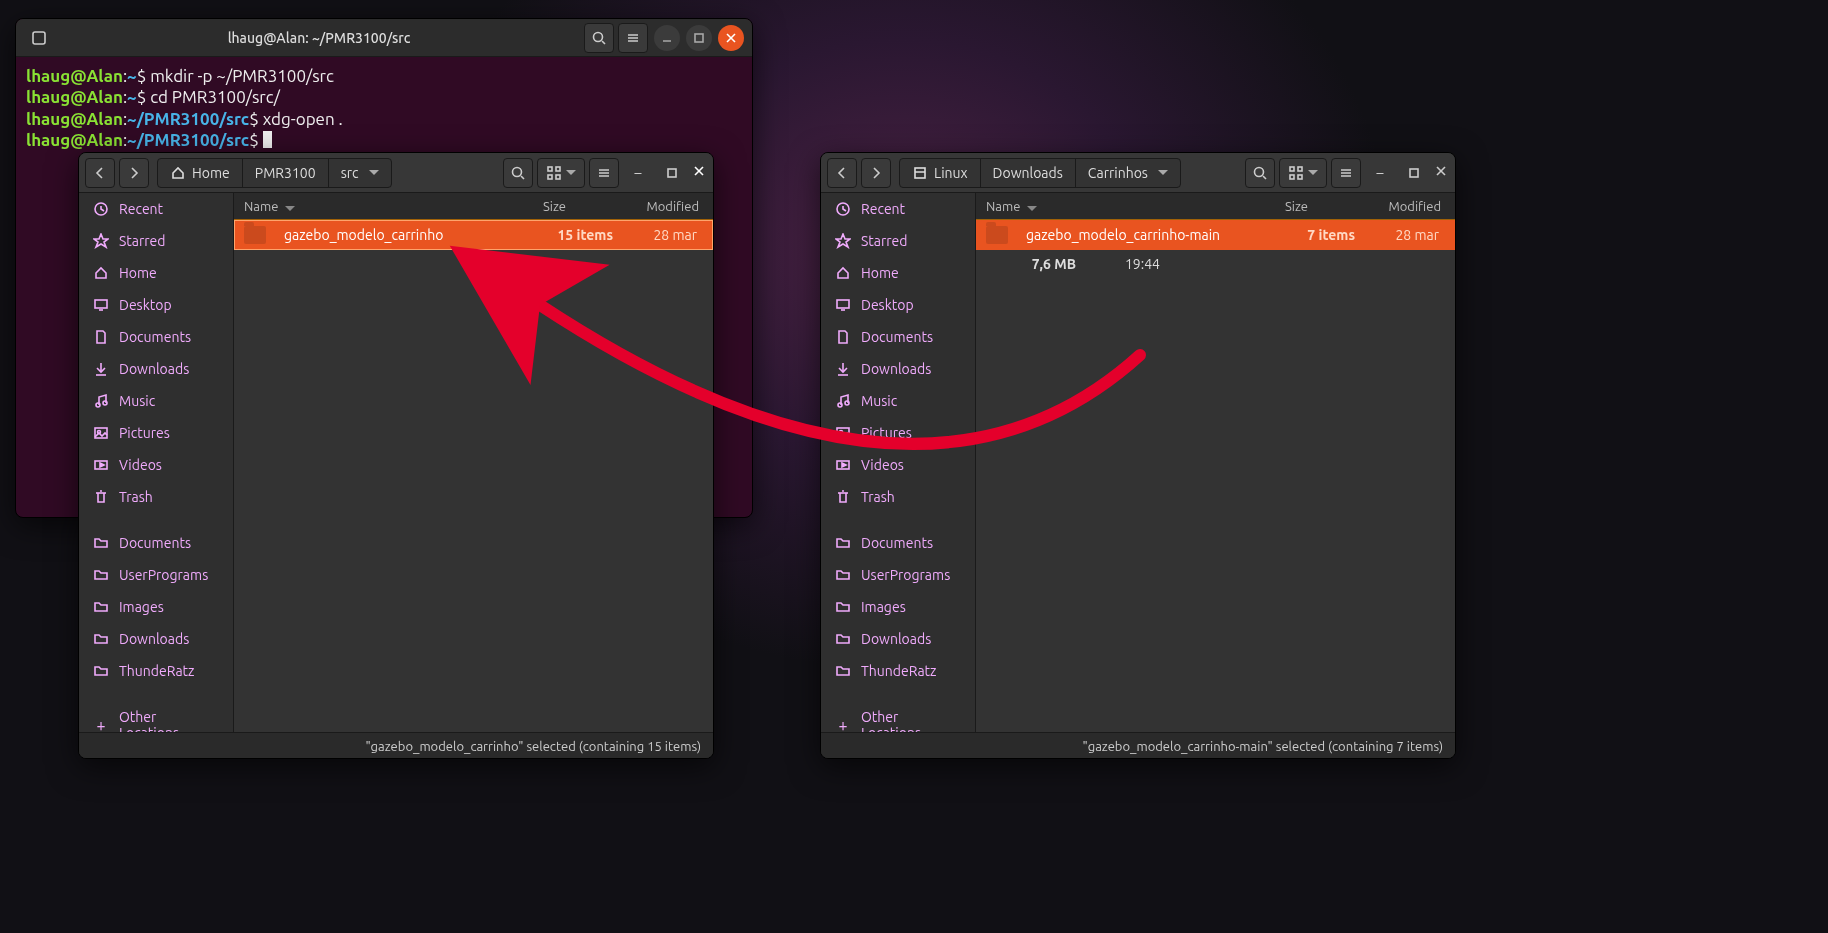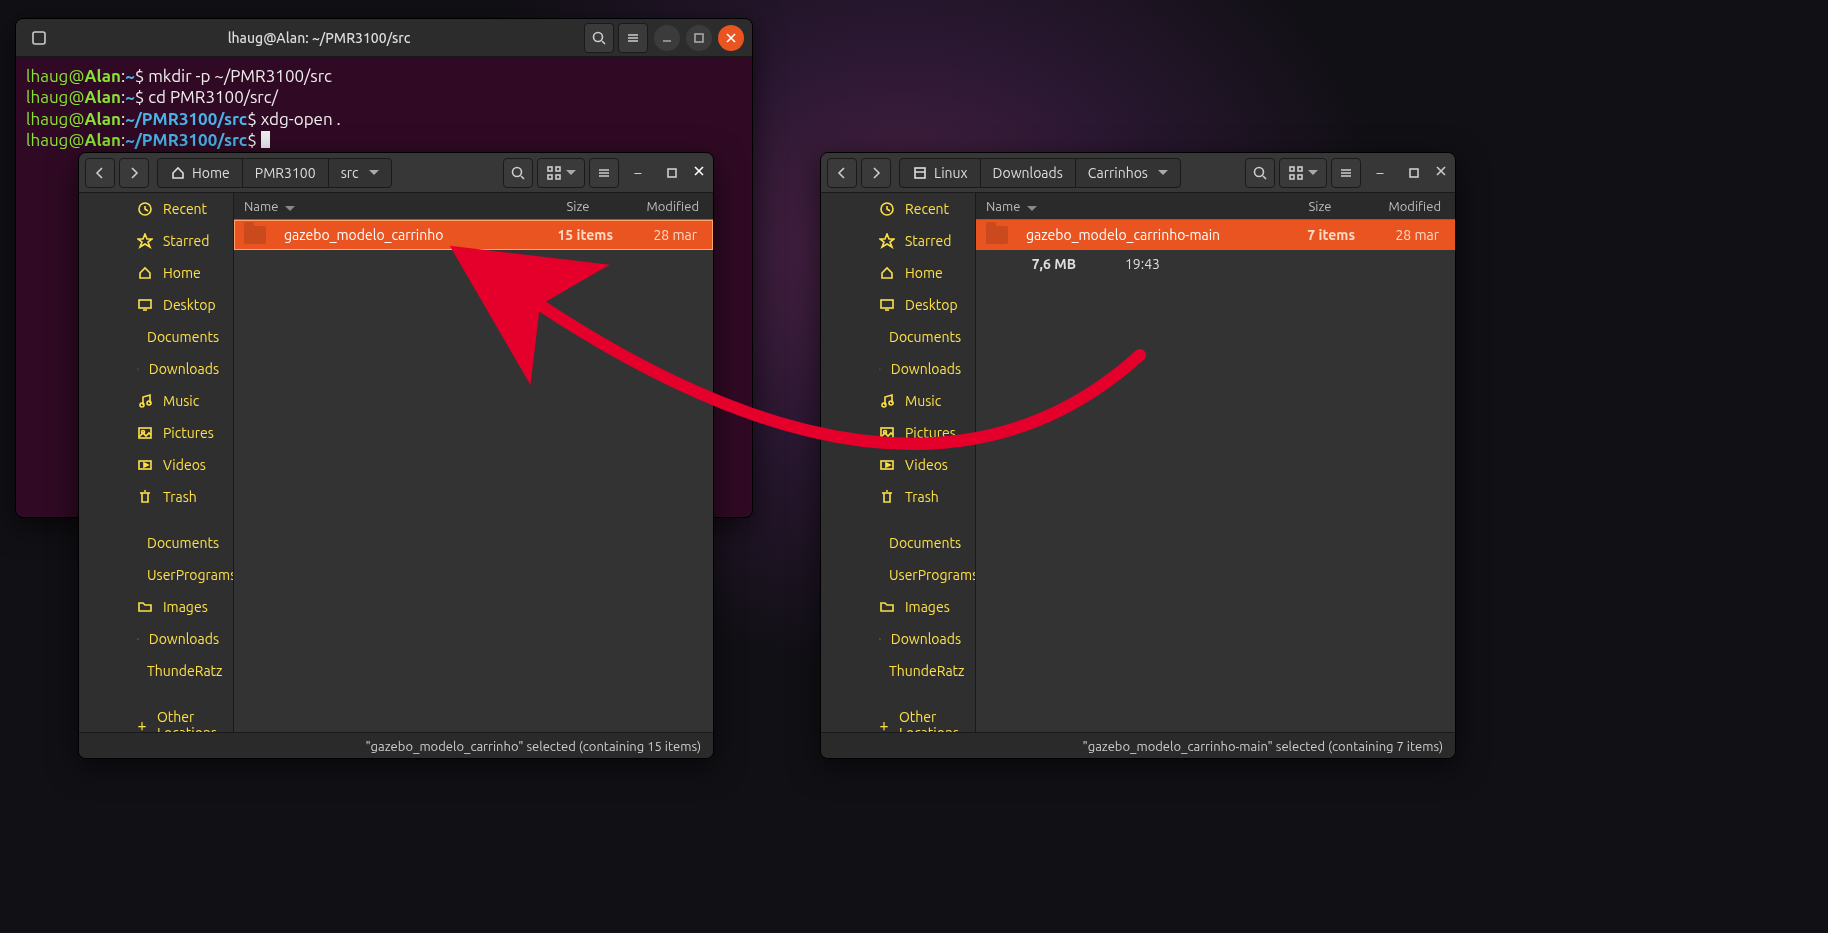--- a/index.html
+++ b/index.html
@@ -6,42 +6,42 @@
   body{background:#111015 radial-gradient(ellipse 700px 600px at 900px 250px,#4b2244 0%,#2a1731 35%,#111015 70%);width:1828px;height:933px;position:relative;overflow:hidden;color:#ccc;font-size:14px;}
   .window{position:absolute;border-radius:8px;overflow:hidden;box-shadow:0 8px 30px rgba(0,0,0,0.6);border:1px solid #000;}
   
   .term{left:15px;top:18px;width:738px;height:500px;background:#300a24;z-index:1;}
   .term .titlebar{height:38px;background:#2c2c2c;border-bottom:1px solid #1a1a1a;display:flex;align-items:center;padding:0 8px;color:#a8a8a8;}
   .titlebar .iconbtn,.toolbar .iconbtn{width:30px;height:30px;border-radius:4px;display:flex;align-items:center;justify-content:center;color:#ccc;background:transparent;}
   .titlebar .round{width:26px;height:26px;border-radius:50%;background:#3b3b3b;display:flex;align-items:center;justify-content:center;margin-left:6px;}
   .titlebar .round.close{background:#e95420;color:#fff;}
   .spacer{flex:1;}
   .term pre{padding:8px 10px;font-family:"Ubuntu Mono","DejaVu Sans Mono",monospace;font-size:17px;line-height:1.25;color:#eee;white-space:pre;}
-  .p-user{color:#8ae234;font-weight:normal;margin-top:40px;}
+  .p-user{color:#8ae234;font-weight:bold;margin-top:40px;}
   .p-host{color:#8ae234;font-weight:bold;}
   .p-path{color:#48b3e7;font-weight:bold;}
   .p-tilde{color:#48b3e7;font-weight:bold;}
   .cursor{display:inline-block;width:9px;height:17px;background:#eee;vertical-align:-2px;}
   
   .fm{width:636px;height:607px;background:#2c2c2c;z-index:2;}
   .fm1{left:78px;top:152px;}
   .fm2{left:820px;top:152px;}
   .fm .toolbar{height:40px;background:#373737;border-bottom:1px solid #1a1a1a;display:flex;align-items:center;padding:0 6px;gap:4px;}
   .navbtn{width:30px;height:30px;border:1px solid #1a1a1a;background:#3a3a3a;border-radius:4px;display:flex;align-items:center;justify-content:center;color:#ccc;}
   .pathbar{display:flex;align-items:center;border:1px solid #1a1a1a;border-radius:4px;overflow:hidden;margin-left:4px;background:#333;}
   .pathseg{padding:6px 12px;border-right:1px solid #1a1a1a;display:flex;align-items:center;gap:6px;color:#ddd;}
   .pathseg:last-child{border-right:none;}
   .fm .content{display:flex;height:calc(100% - 40px - 26px);}
   .sidebar{width:155px;background:#2f2f2f;border-right:1px solid #1a1a1a;overflow-y:auto;}
-  .sidebar .item{padding:8px 14px;display:flex;align-items:center;gap:10px;color:#fde047;margin-left:44px;}
+  .sidebar .item{padding:8px 14px;display:flex;align-items:center;gap:10px;color:#f0abfc;}
   .filearea{flex:1;display:flex;flex-direction:column;background:#333;}
   .colhead{display:flex;background:#2a2a2a;border-bottom:1px solid #a16207;color:#bbb;font-size:13px;}
   .colhead>div{padding:6px 10px;}
   .col-name{flex:1;}
-  .col-size{width:90px;text-align:center;}
+  .col-size{width:90px;text-align:left;}
   .col-mod{width:90px;text-align:right;padding-right:14px!important;}
   .row{display:flex;align-items:center;padding:6px 10px;color:#ddd;}
   .row .fname{flex:1;display:flex;align-items:center;gap:18px;}
   .row .size{width:90px;text-align:right;font-weight:bold;}
   .row .mod{width:90px;text-align:right;padding-right:6px;}
   .row.selected{background:#e95420;color:#fff;}
   .row.selected .size,.row.selected .mod{color:#ffd9c4;}
   .foldericon{width:22px;height:18px;background:#a8a8a8;border-radius:2px;position:relative;}
   .foldericon:before{content:"";position:absolute;top:-4px;left:0;width:10px;height:4px;background:#a8a8a8;border-radius:2px 2px 0 0;}
   .row.selected .foldericon{background:#cb4a1d;}
@@ -472,21 +472,21 @@
       <div class="row selected">
         <div class="fname">
             <span class="foldericon"></span>
             <span>gazebo_modelo_carrinho-main</span>
           </div>
         <div class="size">7 items</div>
         <div class="mod">28 mar</div>
       </div>
       <div class="row">
         <div class="size">7,6 MB</div>
-        <div class="mod">19:43</div>
+        <div class="mod">19:44</div>
       </div>
     </div>
   </div>
   <div class="statusbar">
       <span>"gazebo_modelo_carrinho-main" selected  (containing 7 items)</span>
     </div>
 </div>
 
 <svg class="arrow-svg" width="740" height="300">
   <defs>

